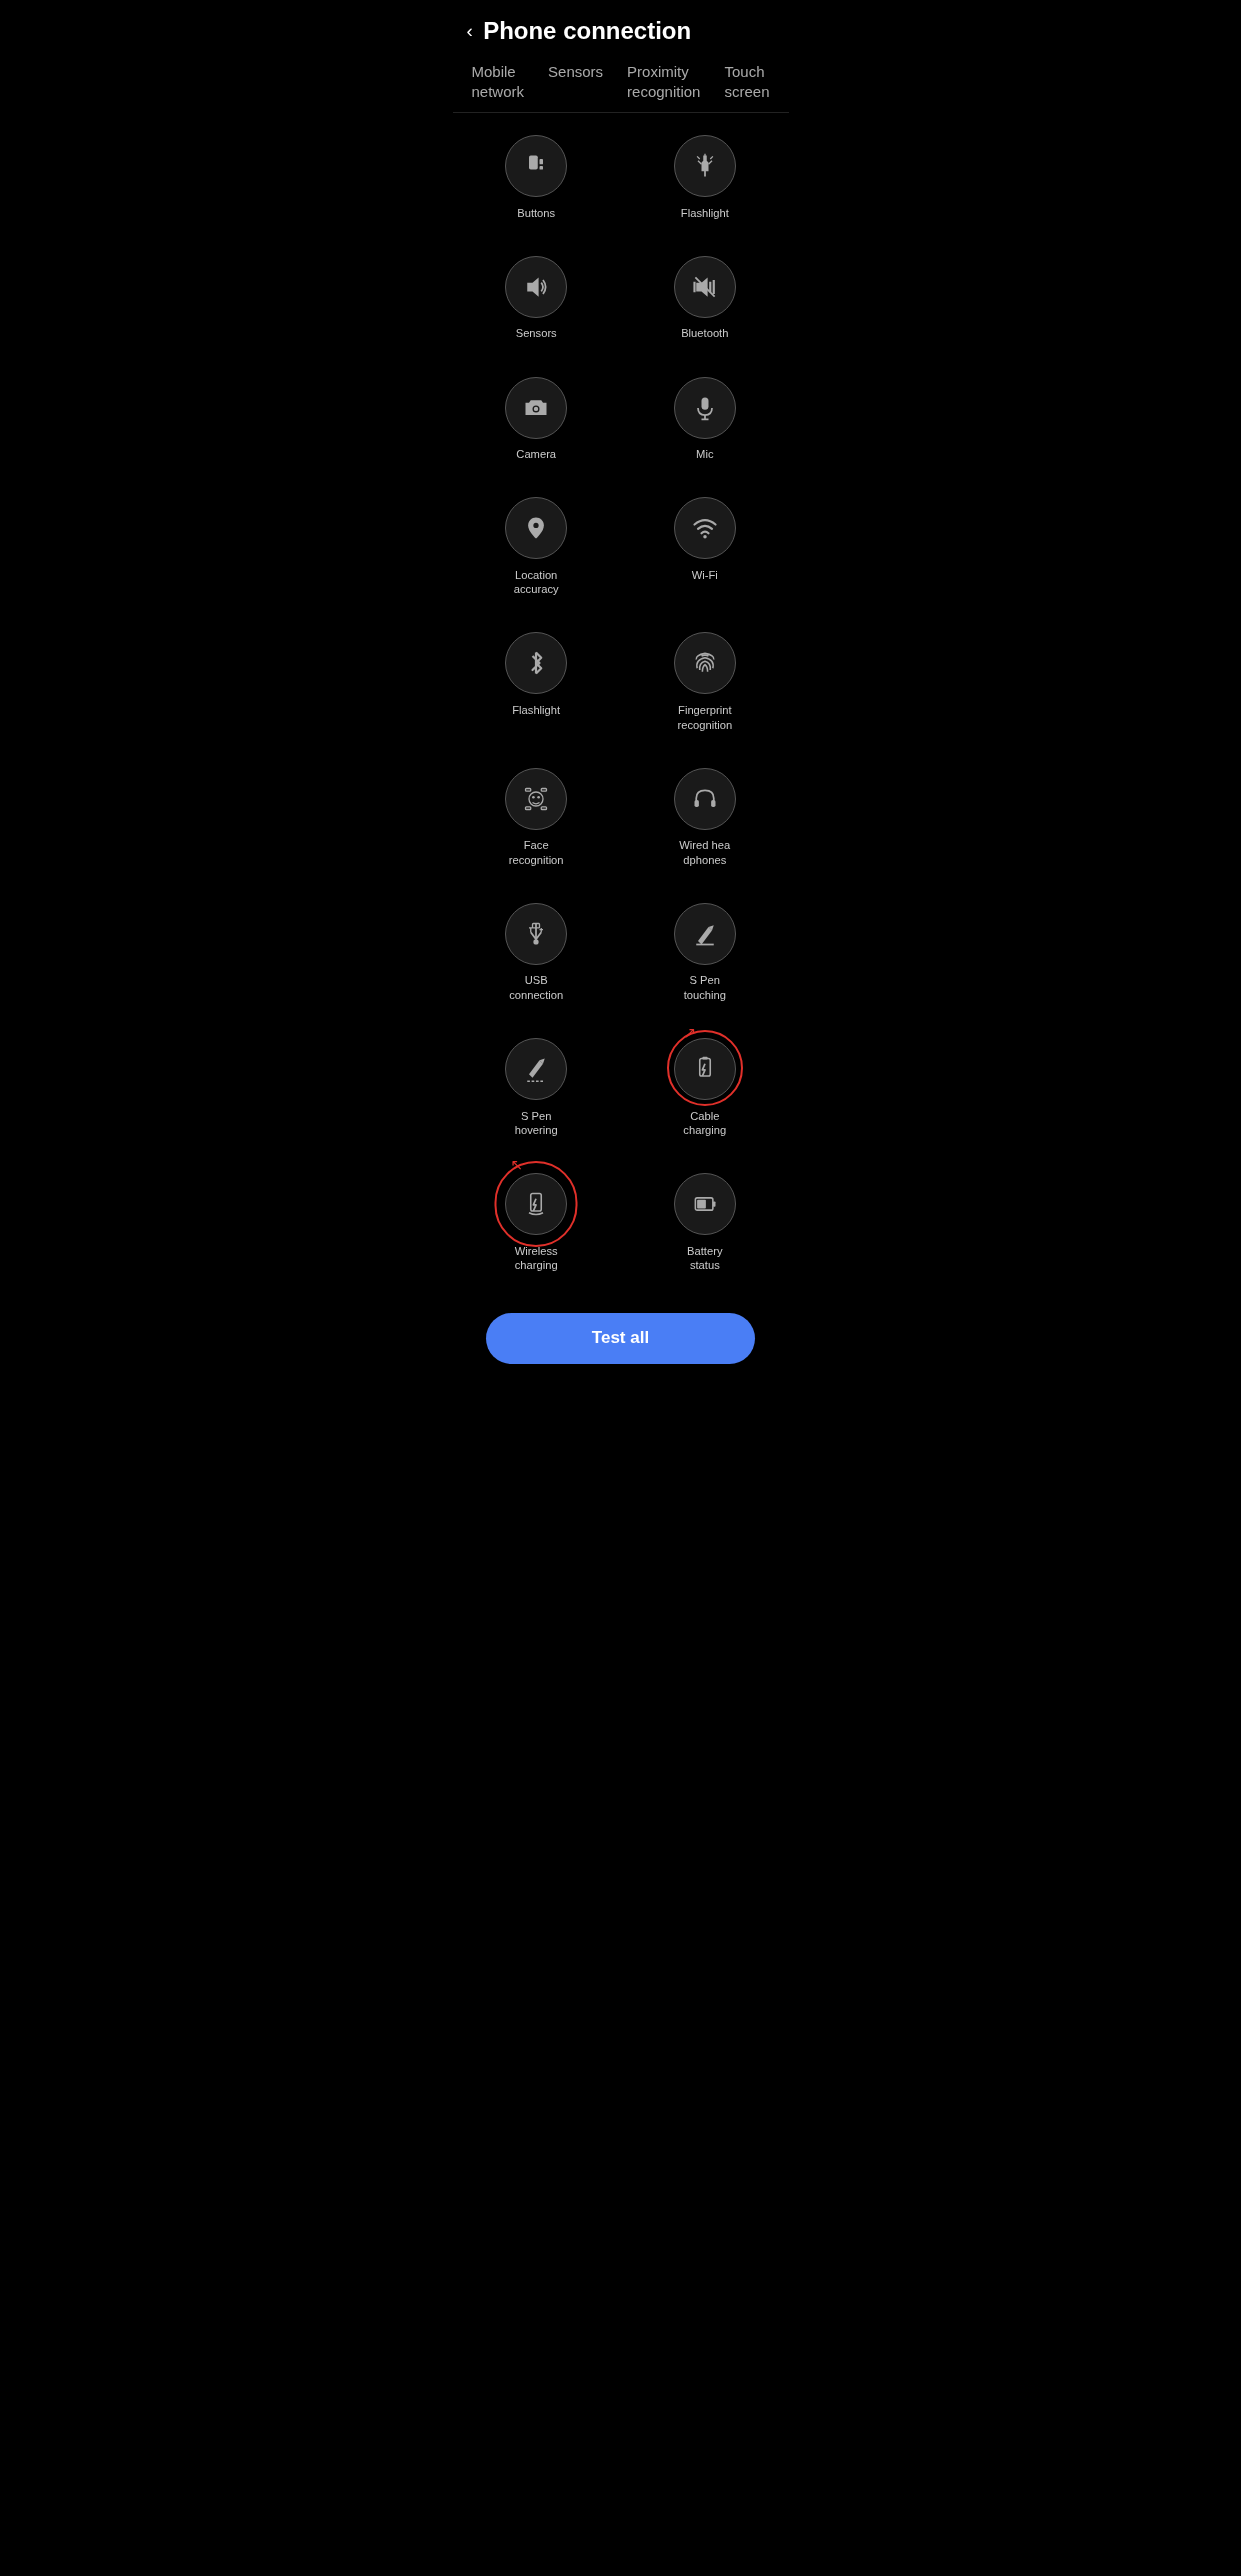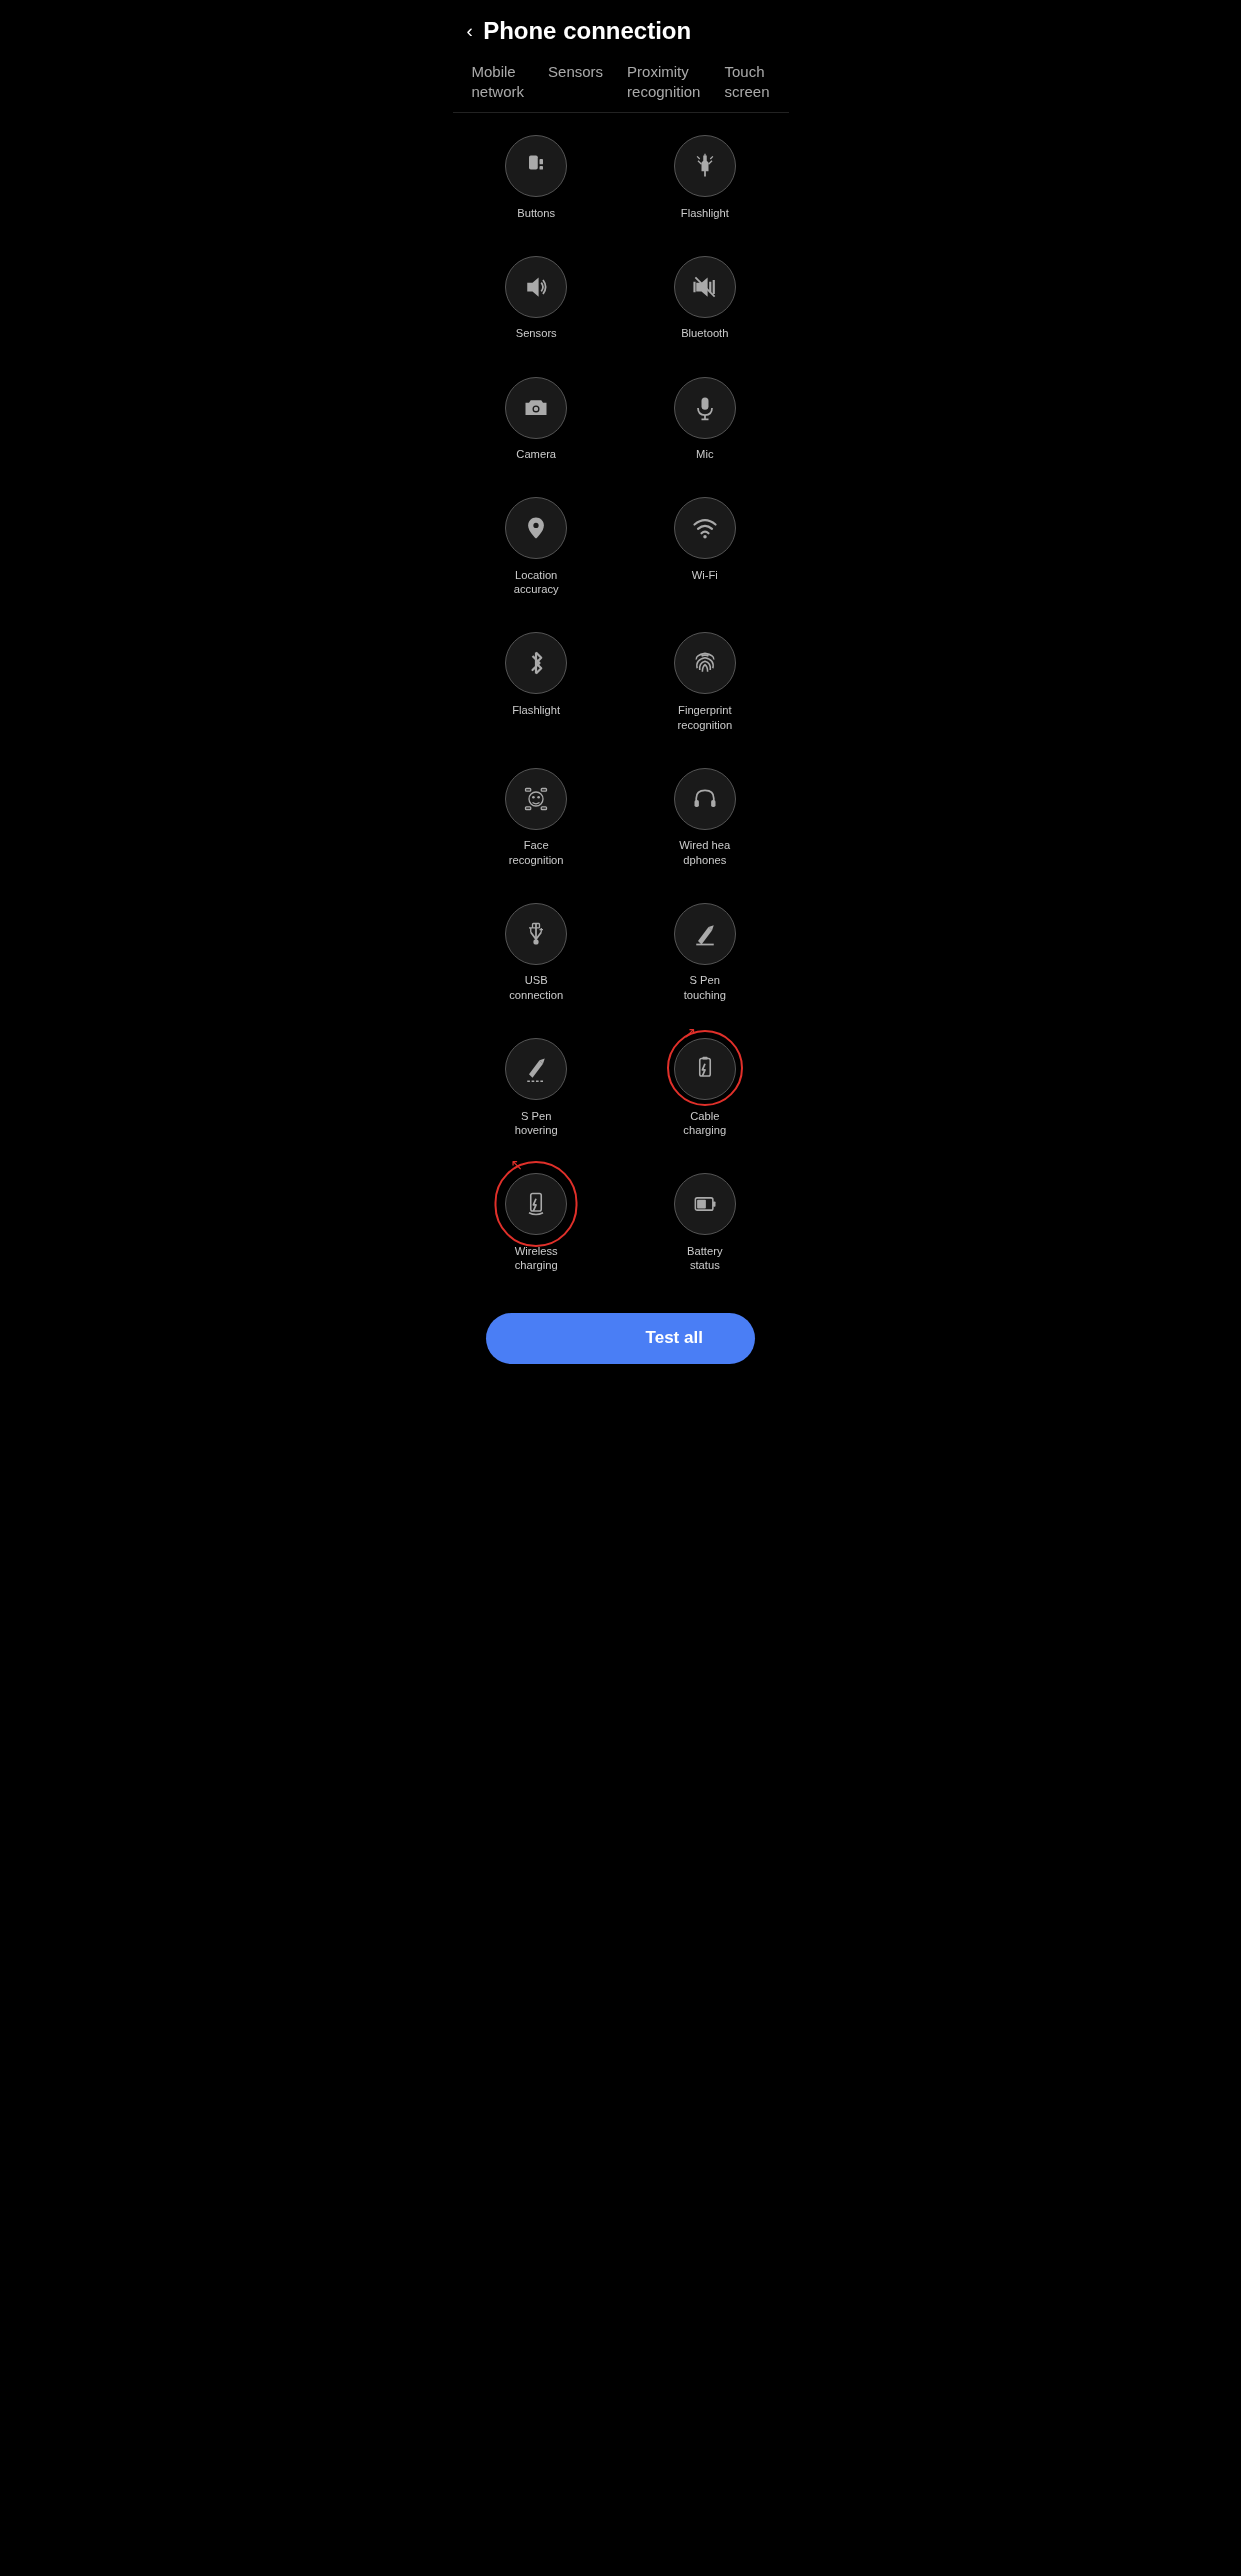--- a/index.html
+++ b/index.html
@@ -86,21 +86,20 @@
       margin: 21px auto 14px;
       background: #4a7ef5;
       color: #fff;
       border: none;
       border-radius: 43px;
       padding: 15.5px 52px;
       font-size: 17px;
       font-weight: 600;
       cursor: pointer;
       width: 80%;
-      text-align: right;
     }
   </style>
 </head>
 <body>
 
 <div class="header">
   <span class="back-arrow">‹</span>
   <span class="page-title">Phone connection</span>
 </div>
 

